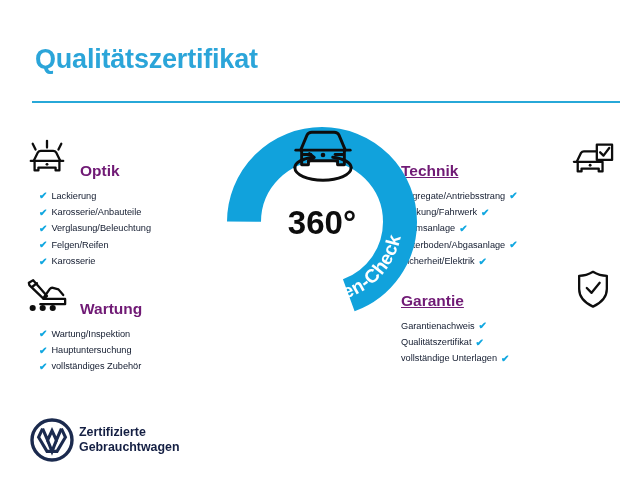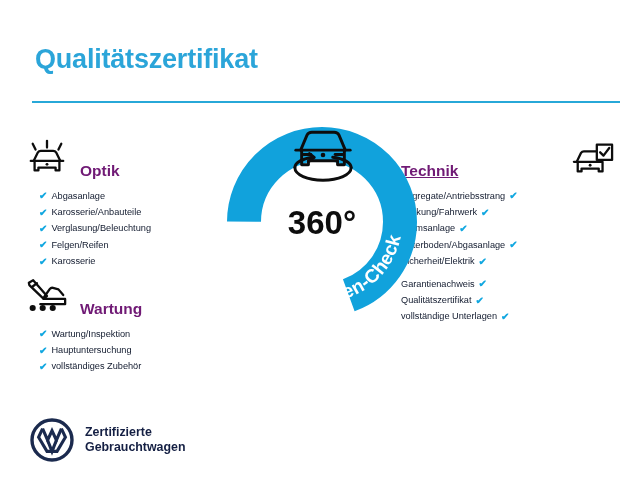--- a/index.html
+++ b/index.html
@@ -134,21 +134,21 @@
     height: 66px;
   }
 
   
   .brand {
     position: absolute;
     left: 30px;
     top: 406px;
     display: flex;
     align-items: center;
-    gap: 11px;
+    gap: 5px;
   }
   .vw-logo { width: 44px; height: 44px; display: block; }
   .brand-text {
     font-size: 12.4px;
     font-weight: bold;
     color: #141f43;
     line-height: 1.22;
     white-space: pre-line;
   }
 </style>
@@ -177,21 +177,21 @@
         </svg>
       </span>
       <span class="head-text-wrap">
         <span class="block-title">Optik</span>
         <span class="title-rule"></span>
       </span>
     </div>
     <ul class="check-list">
       <li>
           <span class="tick">✔</span>
-          <span>Abgasanlage</span>
+          <span>Lackierung</span>
         </li>
       <li>
           <span class="tick">✔</span>
           <span>Karosserie/Anbauteile</span>
         </li>
       <li>
           <span class="tick">✔</span>
           <span>Verglasung/Beleuchtung</span>
         </li>
       <li>
@@ -279,20 +279,32 @@
           <span>Unterboden/Abgasanlage</span>
         </li>
       <li>
           <span class="tick">✔</span>
           <span>Sicherheit/Elektrik</span>
         </li>
     </ul>
   </div>
 
   <div class="block block-right" id="block-garantie">
+    <div class="block-head">
+      <span class="icon-box">
+        <svg viewBox="0 0 48 44" width="46" height="42" fill="none" stroke="#0d0d0d" stroke-width="2.4" stroke-linecap="round" stroke-linejoin="round">
+          <path d="M24 4 C19 7 13.5 8.2 9.5 8.2 L9.5 22 C9.5 31 16.5 37 24 40.5 C31.5 37 38.5 31 38.5 22 L38.5 8.2 C34.5 8.2 29 7 24 4 Z"></path>
+          <polyline points="17.5,21 22.5,26 31,15.5"></polyline>
+        </svg>
+      </span>
+      <span class="head-text-wrap">
+        <span class="block-title">Garantie</span>
+        <span class="title-rule"></span>
+      </span>
+    </div>
     <ul class="check-list">
       <li>
           <span class="tick">✔</span>
           <span>Garantienachweis</span>
         </li>
       <li>
           <span class="tick">✔</span>
           <span>Qualitätszertifikat</span>
         </li>
       <li>

